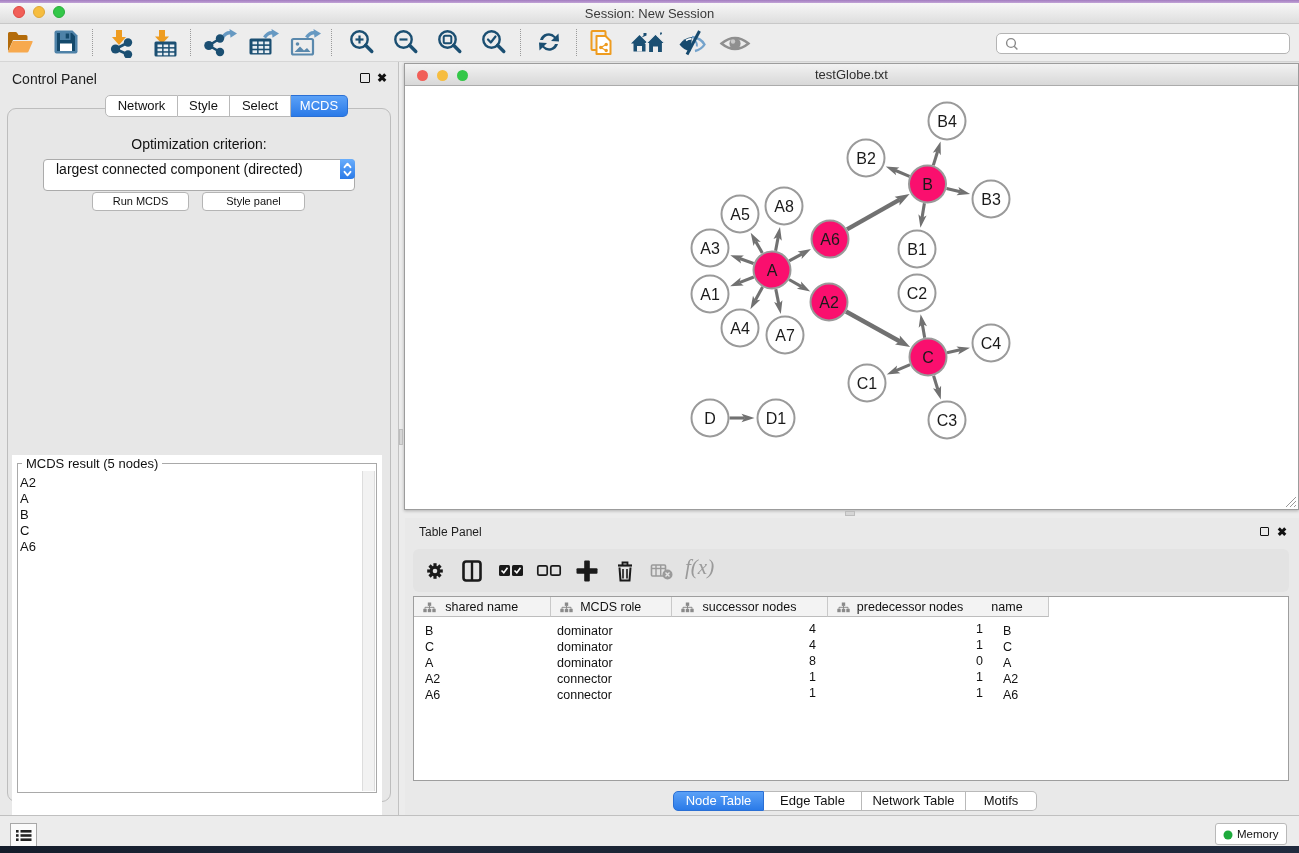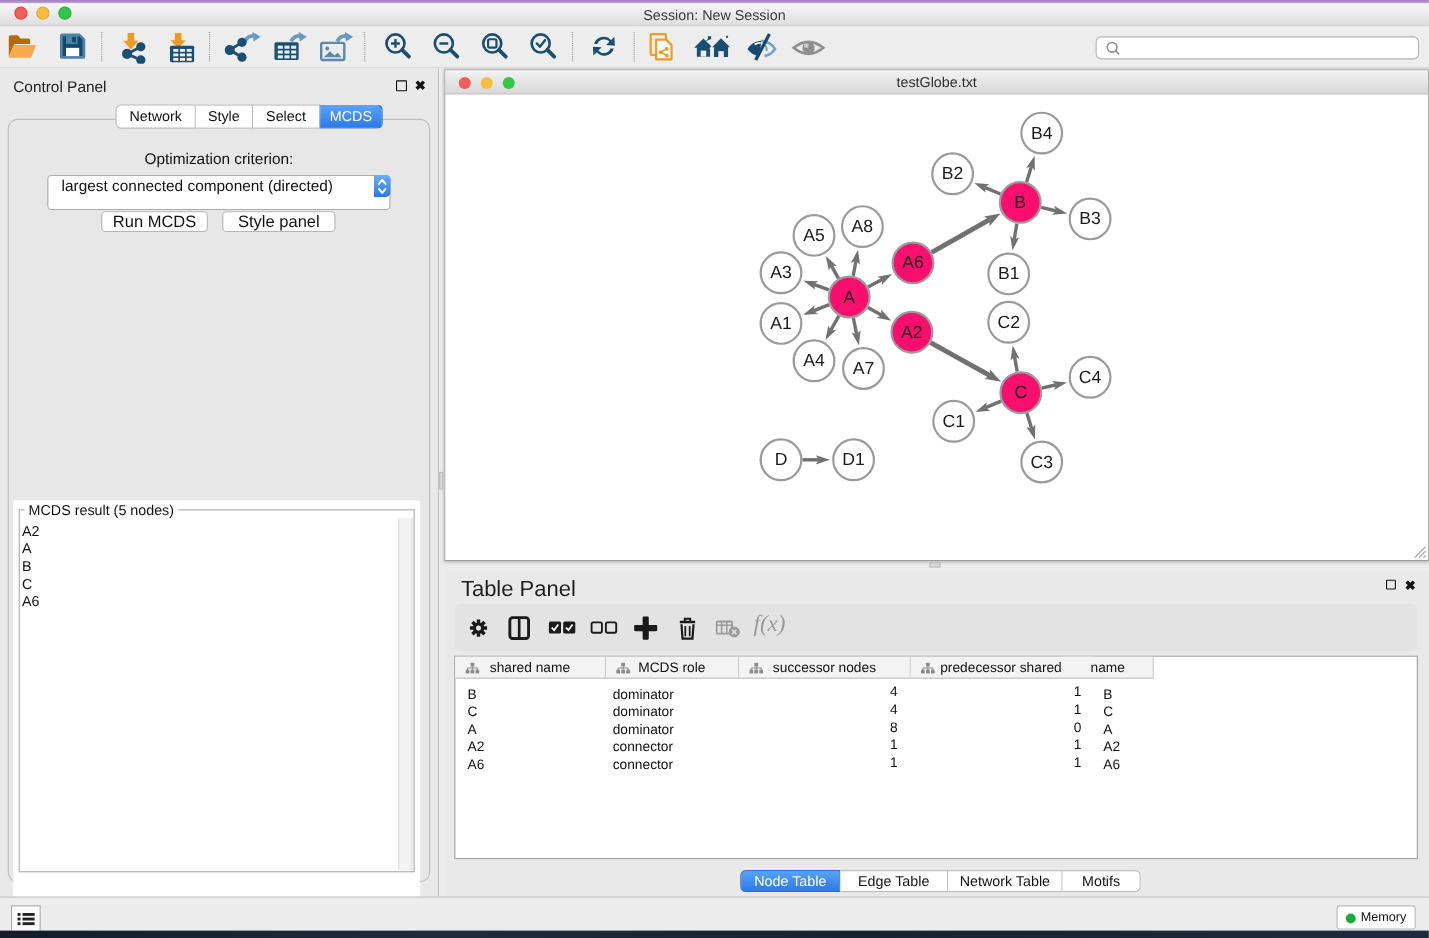--- a/index.html
+++ b/index.html
@@ -31,38 +31,38 @@
   .tab { height:22px; background:#fff; border:1px solid #b9b9b9; border-left:none; font-size:13px; color:#111; text-align:center; line-height:20px; }
   .tab.first { border-left:1px solid #b9b9b9; border-radius:5px 0 0 5px; }
   .tab.last { border-radius:0 5px 5px 0; }
   .tab.active { background:linear-gradient(#5ba1f7,#2a7ae8); color:#fff; border-color:#2a6fd4; }
 
   #cpBody { position:absolute; left:7px; top:46px; width:384px; height:694px; background:#e7e7e7; border:1px solid #bdbdbd; border-radius:9px; }
   #optLabel { position:absolute; left:0; width:100%; top:27px; text-align:center; font-size:14px; color:#111; }
   #dropdown { position:absolute; left:35px; top:50px; width:312px; height:32px; background:#fff; border:1px solid #ababab; border-radius:4px; }
   #dropdown .dtext { position:absolute; left:12px; top:1px; font-size:14px; color:#111; }
   #dropdown .spin { position:absolute; right:-1px; top:-1px; width:15px; height:20px; background:linear-gradient(#6aaefc,#2a7ae8); border-radius:0 4px 4px 0; }
-  .btn { position:absolute; height:19px; background:#fff; border:1px solid #b5b5b5; border-radius:4px; font-size:15px; color:#111; text-align:center; line-height:17px; }
+  .btn { position:absolute; height:19px; background:#fff; border:1px solid #b5b5b5; border-radius:4px; font-size:11px; color:#111; text-align:center; line-height:17px; }
 
   #fieldset { position:absolute; left:4px; top:346px; width:370px; height:404px; background:#fff; }
   #fsBorder { position:absolute; left:5px; top:8px; width:360px; height:330px; border:1px solid #a9a9a9; }
   #fsLegend { position:absolute; left:10px; top:1px; background:#fff; padding:0 4px; font-size:13px; color:#111; }
   .fsitem { position:absolute; left:8px; font-size:13px; color:#111; }
   #fsScroll { position:absolute; right:7px; top:16px; width:13px; height:320px; background:#f2f2f2; border-left:1px solid #ddd; border-right:1px solid #ddd; }
 
   
   #netwin { left:404px; top:63px; width:895px; height:447px; background:#fff; border:1px solid #9c9c9c; box-shadow:0 1px 3px rgba(0,0,0,0.25); }
   #netTitleBar { position:absolute; left:0; top:0; width:100%; height:22px; background:linear-gradient(#f2f2f2,#d8d8d8); border-bottom:1px solid #ababab; }
   #netTitleBar .title { position:absolute; left:0; right:0; top:3px; text-align:center; font-size:13px; color:#2e2e2e; }
   .tl2 { position:absolute; top:5.5px; width:11px; height:11px; border-radius:50%; }
   #canvas { position:absolute; left:0; top:22px; width:893px; height:423px; background:#fff; overflow:hidden; }
 
   
   #tpanel { left:405px; top:518px; width:894px; height:297px; background:#e9e9e9; }
-  #tpTitle { position:absolute; left:14px; top:7px; font-size:20px; color:#1e1e1e; }
+  #tpTitle { position:absolute; left:14px; top:7px; font-size:12px; color:#1e1e1e; }
   #tpToolbar { position:absolute; left:8px; top:31px; width:876px; height:43px; background:#e3e3e3; border-radius:6px; }
   #tbl { position:absolute; left:8px; top:78px; width:876px; height:185px; background:#fff; border:1px solid #9e9e9e; }
   .hcell { position:absolute; top:0; height:20px; background:#f3f3f3; border-right:1px solid #c9c9c9; border-bottom:1px solid #bdbdbd; font-size:12.5px; color:#111; }
   .hlabel { position:absolute; width:100%; text-align:center; top:3px; }
   .rowtext { position:absolute; font-size:12.5px; color:#111; }
 
   .btab { height:20px; background:#fff; border:1px solid #b9b9b9; border-left:none; font-size:13px; color:#111; text-align:center; line-height:18px; }
   .btab.first { border-left:1px solid #b9b9b9; border-radius:5px 0 0 5px; }
   .btab.last { border-radius:0 5px 5px 0; }
   .btab.active { background:linear-gradient(#5ba1f7,#2a7ae8); color:#fff; border-color:#2a6fd4; }
@@ -464,21 +464,21 @@
             <rect x="4.8" y="6.8" width="3.4" height="3.4"></rect>
             <rect x="9.3" y="6.8" width="3.4" height="3.4"></rect>
           </g>
           <g stroke="#8a8a8a" stroke-width="1">
             <line x1="6.5" y1="3.9" x2="6.5" y2="6.8"></line>
             <line x1="2" y1="5.3" x2="11" y2="5.3"></line>
             <line x1="2" y1="5.3" x2="2" y2="6.8"></line>
             <line x1="11" y1="5.3" x2="11" y2="6.8"></line>
           </g>
         </svg>
-        <div class="hlabel">predecessor shared</div>
+        <div class="hlabel">predecessor nodes</div>
       </div>
     <div class="hcell" style="left:552px;width:83px">
         <div class="hlabel">name</div>
       </div>
     <div class="rowtext" style="left:11px;top:27px">B</div>
     <div class="rowtext" style="left:143px;top:27px">dominator</div>
     <div class="rowtext" style="left:322px;width:80px;top:25px;text-align:right">4</div>
     <div class="rowtext" style="left:489px;width:80px;top:25px;text-align:right">1</div>
     <div class="rowtext" style="left:589px;top:27px">B</div>
     <div class="rowtext" style="left:11px;top:43px">C</div>

